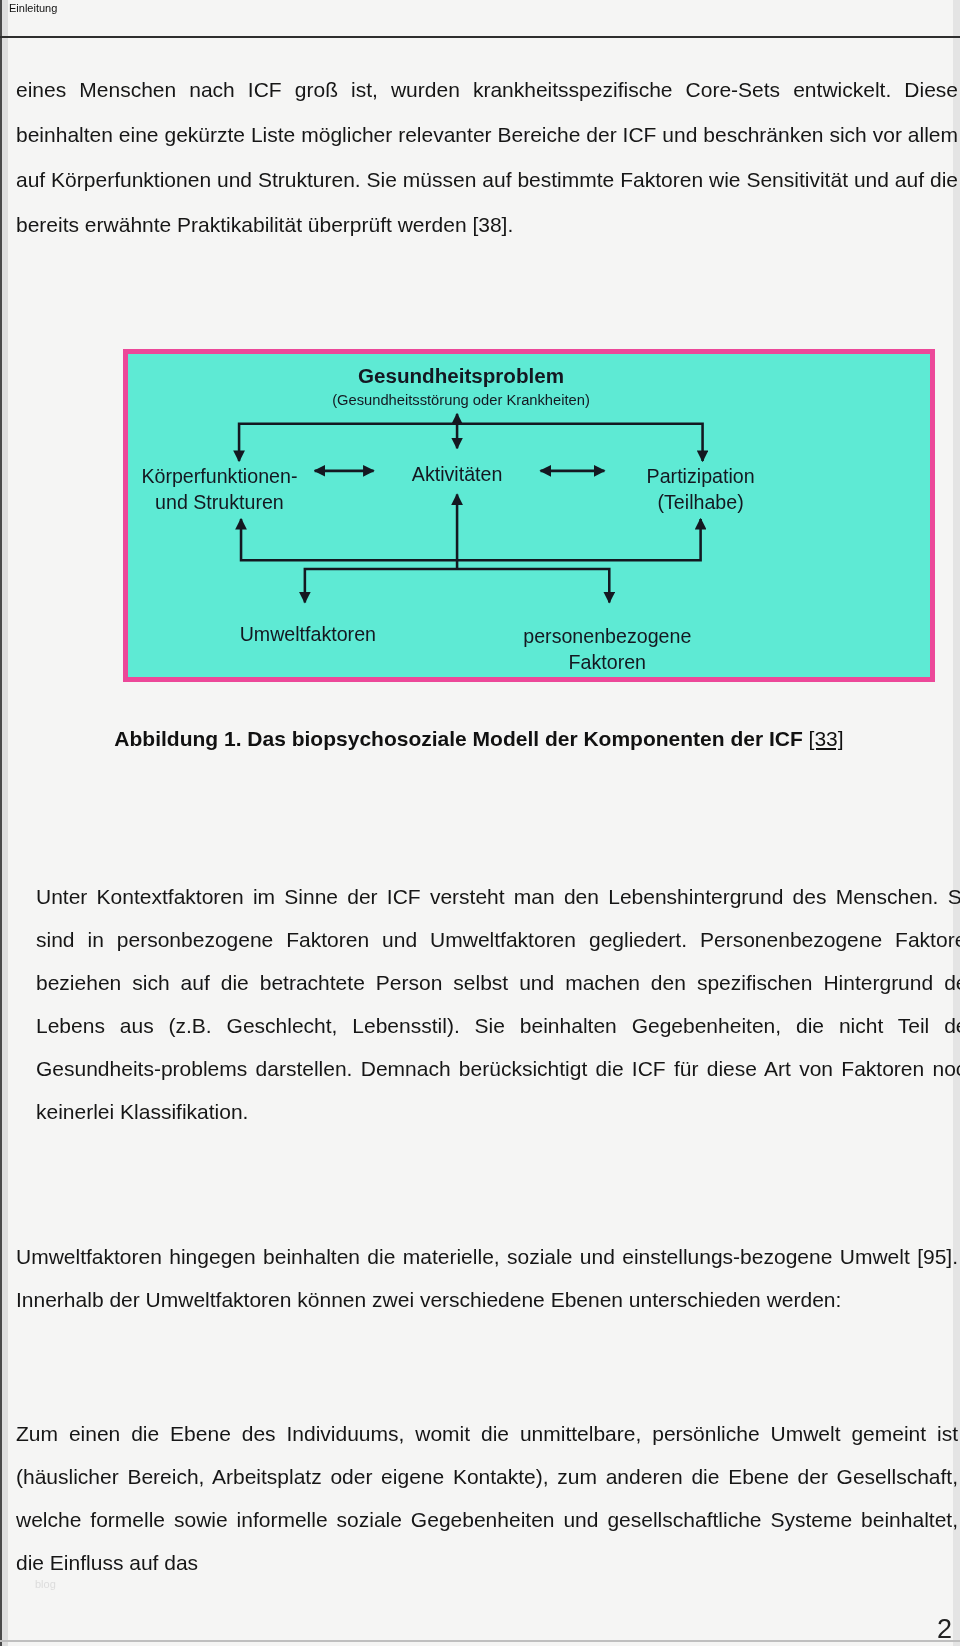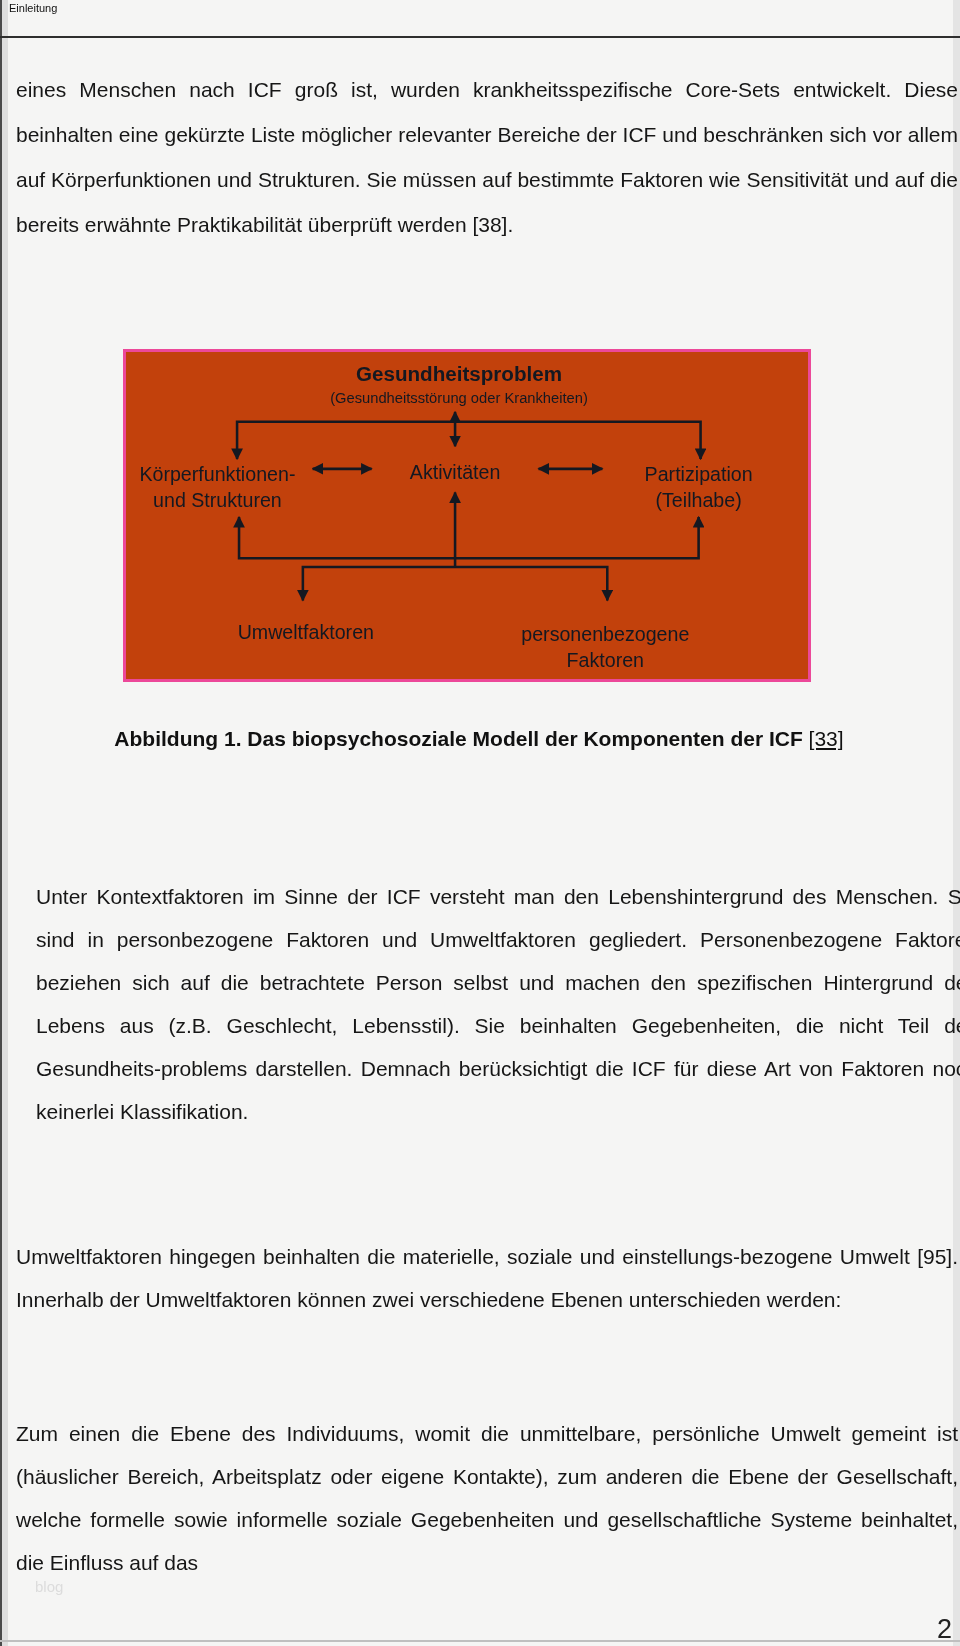--- a/index.html
+++ b/index.html
@@ -28,26 +28,26 @@
   .para.p4{top:1404px;}
 
   .caption{
     position:absolute;left:8px;top:717px;width:942px;
     font-size:21px;line-height:43px;text-align:center;color:#111;
   }
   .caption .cap-bold{font-weight:bold;text-align:right;}
   .caption .cap-ref{font-weight:normal;text-decoration:underline;}
 
   .diagram{
-    position:absolute;left:123px;top:349px;width:688px;height:333px;
-    background:#c2410c;border:3px solid #ec4899;box-sizing:border-box;
+    position:absolute;left:123px;top:349px;width:812px;height:333px;
+    background:#5eead4;border:5px solid #ec4899;box-sizing:border-box;
   }
   .diagram svg{display:block;width:666px;height:327px;}
 
-  .watermark{position:absolute;left:35px;top:1578px;font-size:15px;color:#dcdcdc;}
+  .watermark{position:absolute;left:35px;top:1578px;font-size:11px;color:#dcdcdc;}
   .page-number{position:absolute;right:8px;top:1614px;font-size:27px;color:#222;}
 </style>
 </head>
 <body>
 
 <div class="edge-left-dark"></div>
 <div class="edge-left-strip"></div>
 <div class="edge-right-strip"></div>
 <div class="bottom-line"></div>
 

